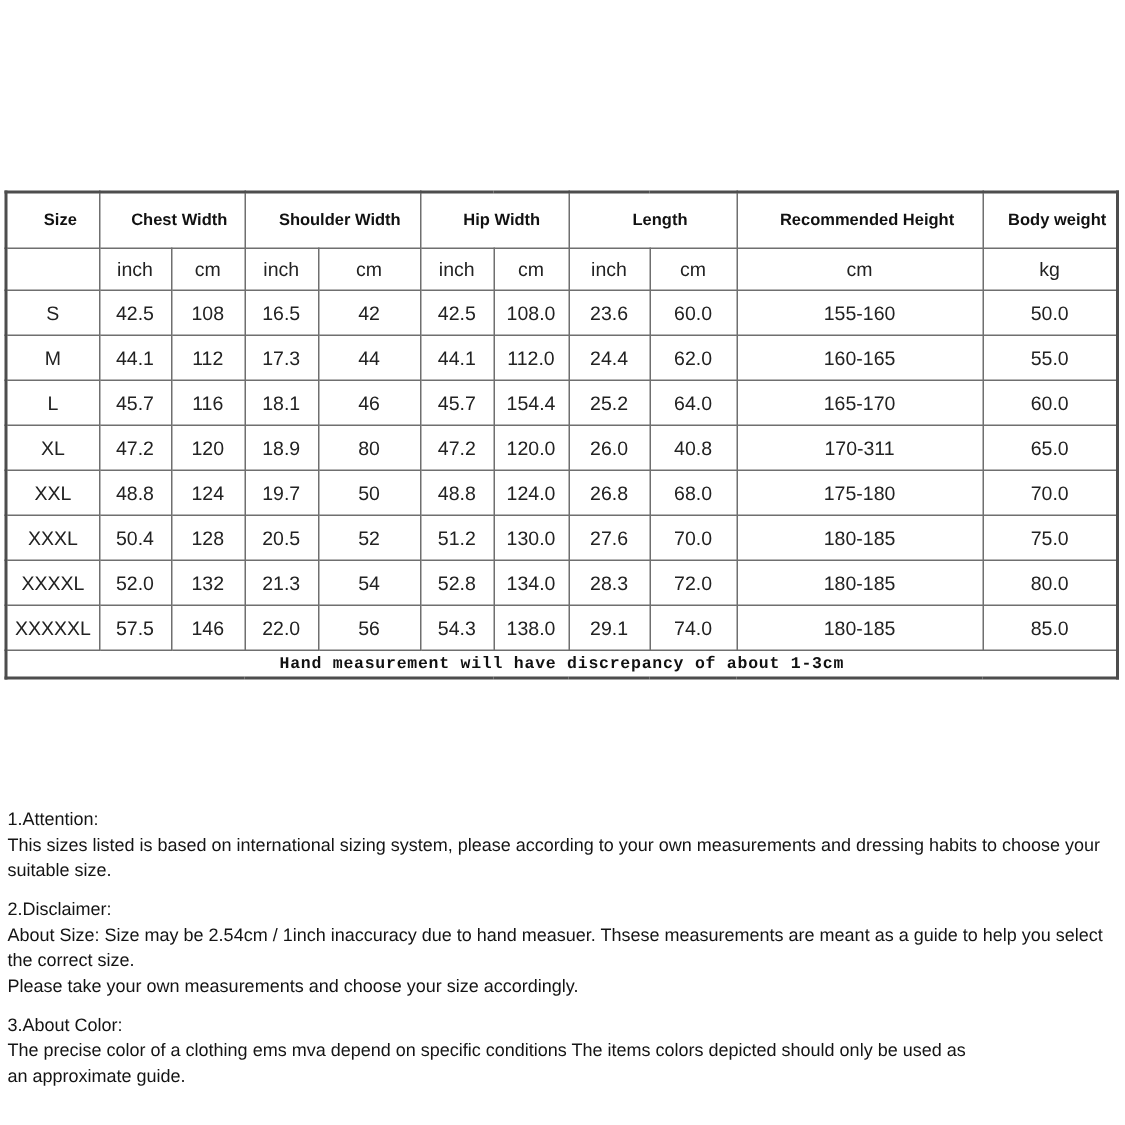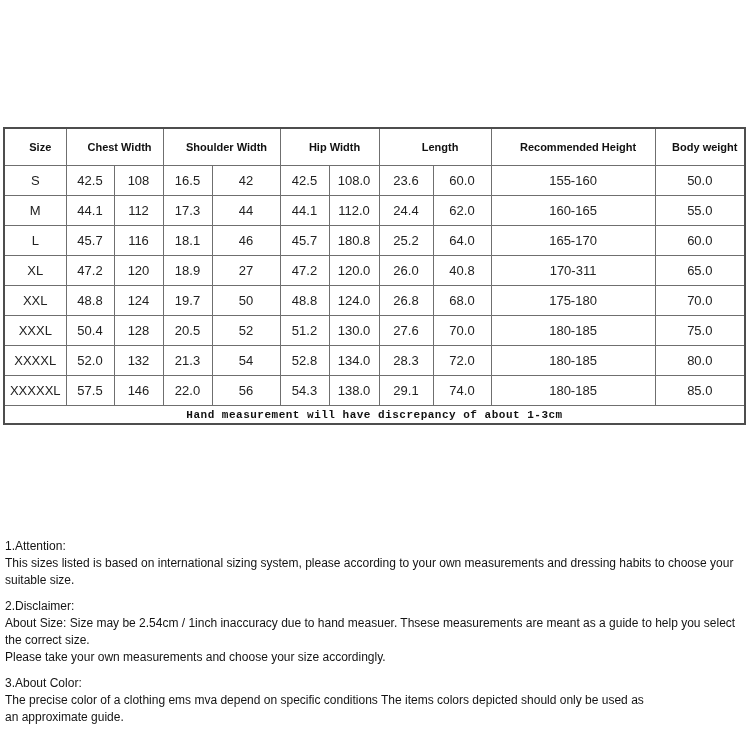--- a/index.html
+++ b/index.html
@@ -95,20 +95,33 @@
     <thead>
       <tr class="group-row">
           <th colspan="1">Size</th>
           <th colspan="2">Chest Width</th>
           <th colspan="2">Shoulder Width</th>
           <th colspan="2">Hip Width</th>
           <th colspan="2">Length</th>
           <th colspan="1">Recommended Height</th>
           <th colspan="1">Body weight</th>
         </tr>
+      <tr class="units-row">
+          <td></td>
+          <td>inch</td>
+          <td>cm</td>
+          <td>inch</td>
+          <td>cm</td>
+          <td>inch</td>
+          <td>cm</td>
+          <td>inch</td>
+          <td>cm</td>
+          <td>cm</td>
+          <td>kg</td>
+        </tr>
     </thead>
     <tbody>
         <tr>
           <td>S</td>
           <td>42.5</td>
           <td>108</td>
           <td>16.5</td>
           <td>42</td>
           <td>42.5</td>
           <td>108.0</td>
@@ -130,32 +143,32 @@
           <td>160-165</td>
           <td>55.0</td>
         </tr>
         <tr>
           <td>L</td>
           <td>45.7</td>
           <td>116</td>
           <td>18.1</td>
           <td>46</td>
           <td>45.7</td>
-          <td>180.8</td>
+          <td>154.4</td>
           <td>25.2</td>
           <td>64.0</td>
           <td>165-170</td>
           <td>60.0</td>
         </tr>
         <tr>
           <td>XL</td>
           <td>47.2</td>
           <td>120</td>
           <td>18.9</td>
-          <td>27</td>
+          <td>80</td>
           <td>47.2</td>
           <td>120.0</td>
           <td>26.0</td>
           <td>40.8</td>
           <td>170-311</td>
           <td>65.0</td>
         </tr>
         <tr>
           <td>XXL</td>
           <td>48.8</td>

